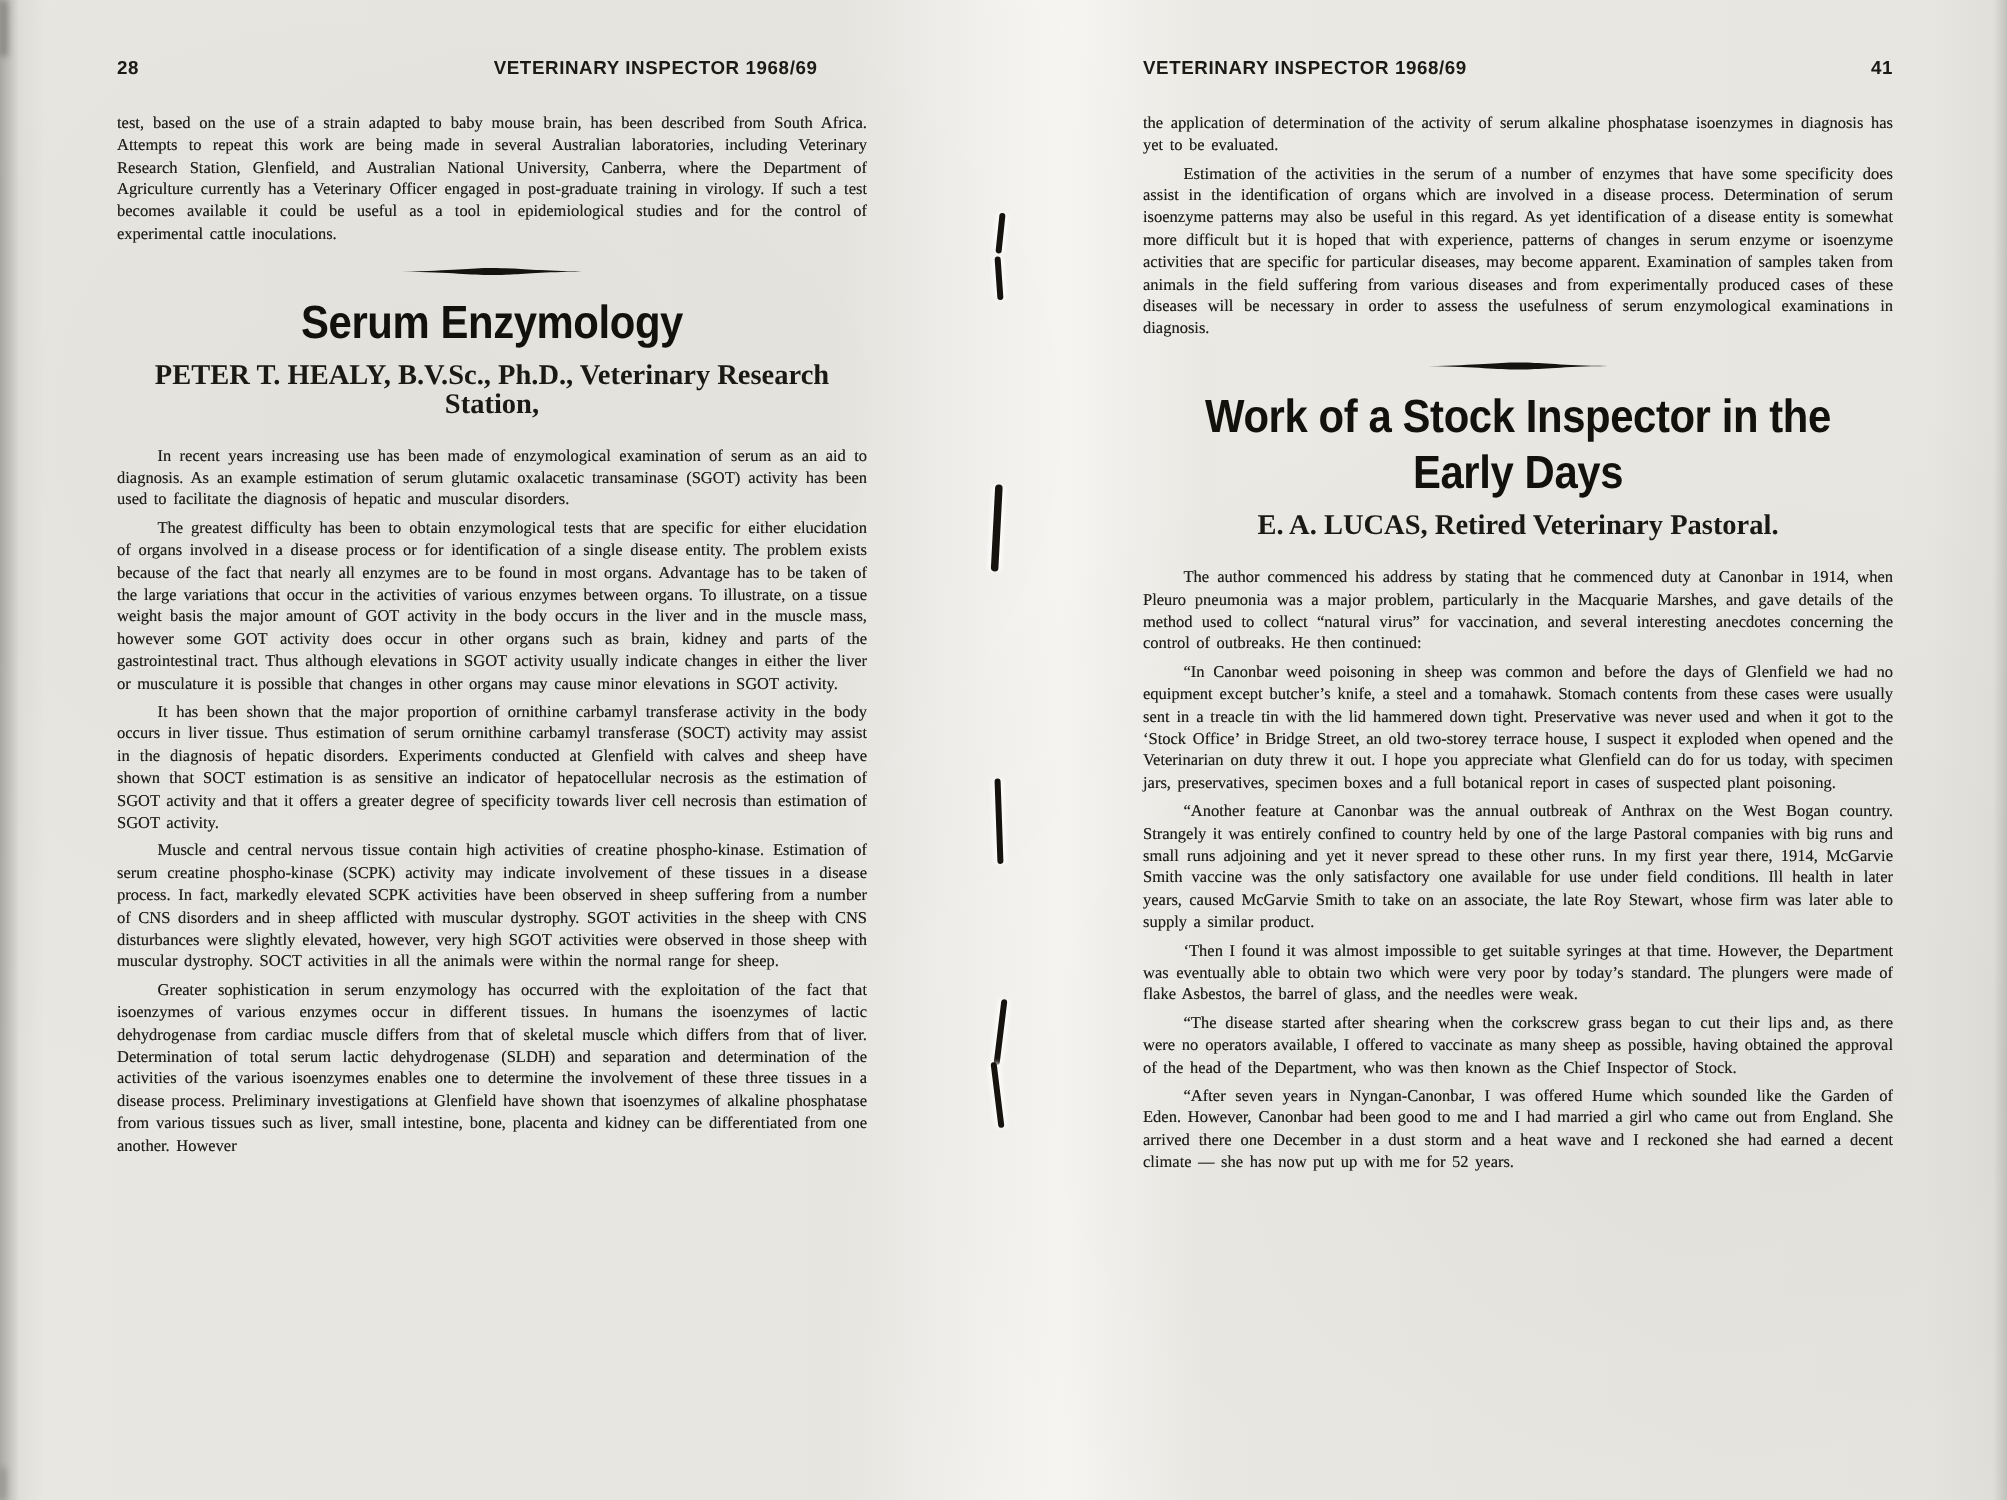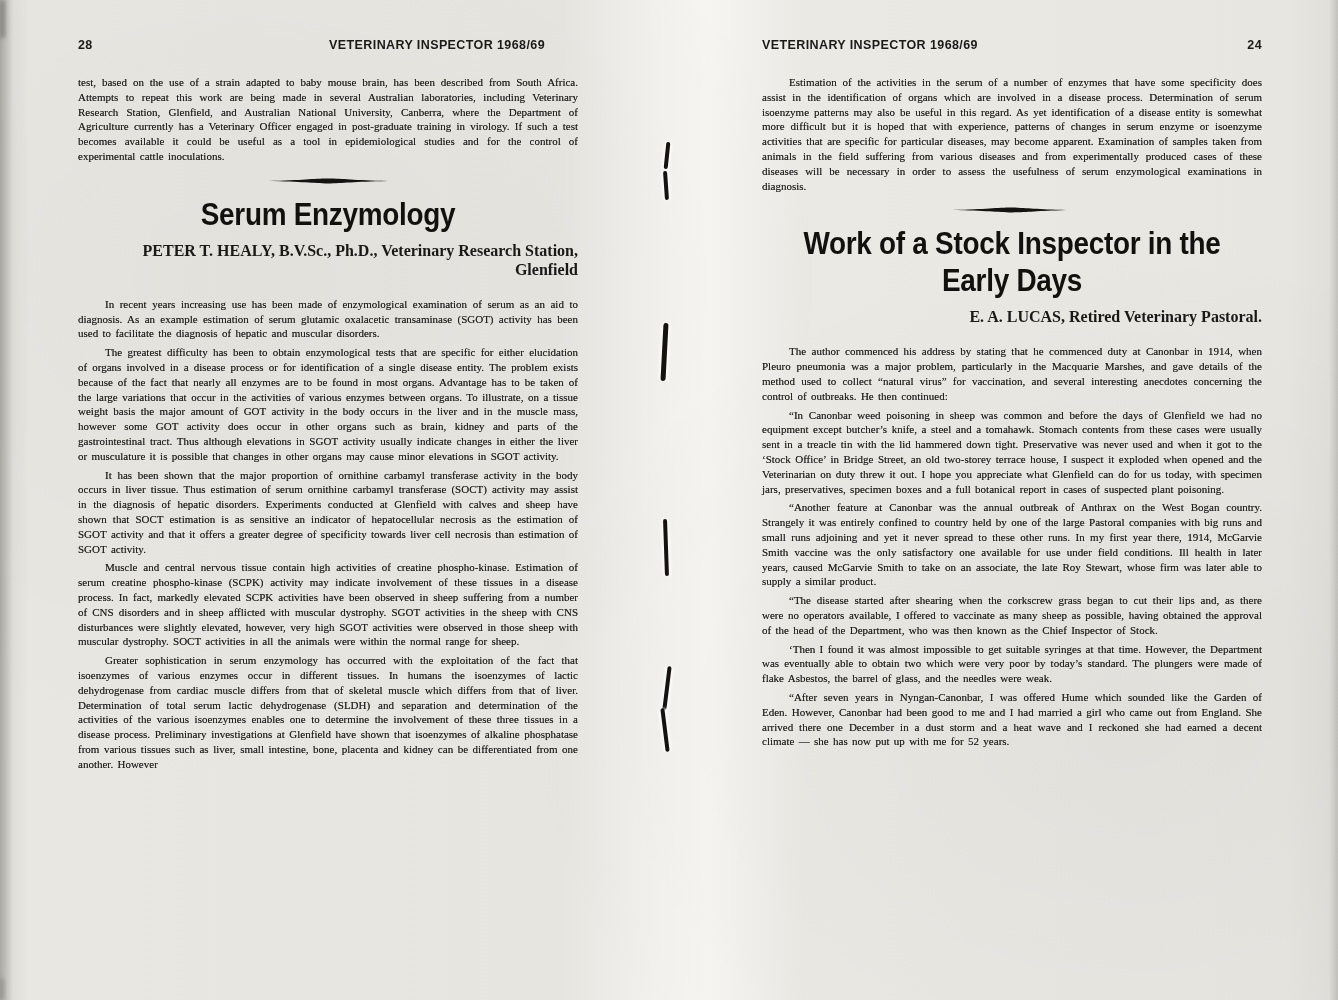--- a/index.html
+++ b/index.html
@@ -57,22 +57,22 @@
   .title {
     font-family:"Liberation Sans", sans-serif; font-weight:700;
     font-size:31px; line-height:37px; text-align:center;
     letter-spacing:-0.3px; color:#13110e;
     transform:scaleX(0.9); transform-origin:center;
     margin:2px 0 8px;
   }
   .tline { display:block; }
 
   .byline {
-    font-weight:700; font-size:16px; line-height:19px;
-    text-align:right; margin-bottom:18px; color:#1b1916;
+    font-weight:700; font-size:19px; line-height:19px;
+    text-align:center; margin-bottom:18px; color:#1b1916;
   }
 
   .stitch { position:absolute; background:#16130f; border-radius:4px;
             box-shadow:-2px 0 3px rgba(255,255,255,0.8), 2px 0 3px rgba(255,255,255,0.8); }
   .s1 { left:665px; top:142px; width:4px; height:27px; transform:rotate(6deg); }
   .s2 { left:664px; top:171px; width:4px; height:29px; transform:rotate(-4deg); }
   .s3 { left:662px; top:323px; width:5px; height:58px; transform:rotate(3deg); }
   .s4 { left:664px; top:519px; width:4px; height:57px; transform:rotate(-2deg); }
   .s5 { left:665px; top:666px; width:4px; height:44px; transform:rotate(7deg); }
   .s6 { left:663px; top:708px; width:4px; height:44px; transform:rotate(-7deg); }
@@ -105,52 +105,52 @@
     <div class="divider">
       <svg width="120" height="8" viewBox="0 0 120 8" xmlns="http://www.w3.org/2000/svg">
         <path d="M0,4 C35,3.4 45,1.6 60,1.6 C75,1.6 85,3.4 120,4 C85,4.6 75,6.4 60,6.4 C45,6.4 35,4.6 0,4 Z" fill="#15130f"></path>
       </svg>
     </div>
 
     <h1 class="title">Serum Enzymology</h1>
 
     <div class="byline">
       <div>PETER T. HEALY, B.V.Sc., Ph.D., Veterinary Research Station,</div>
-      <div>Glenfield</div>
     </div>
 
     <p class="body indent">In recent years increasing use has been made of enzymological examination of serum as an aid to diagnosis. As an example estimation of serum glutamic oxalacetic transaminase (SGOT) activity has been used to facilitate the diagnosis of hepatic and muscular disorders.</p>
     <p class="body indent">The greatest difficulty has been to obtain enzymological tests that are specific for either elucidation of organs involved in a disease process or for identification of a single disease entity. The problem exists because of the fact that nearly all enzymes are to be found in most organs. Advantage has to be taken of the large variations that occur in the activities of various enzymes between organs. To illustrate, on a tissue weight basis the major amount of GOT activity in the body occurs in the liver and in the muscle mass, however some GOT activity does occur in other organs such as brain, kidney and parts of the gastrointestinal tract. Thus although elevations in SGOT activity usually indicate changes in either the liver or musculature it is possible that changes in other organs may cause minor elevations in SGOT activity.</p>
     <p class="body indent">It has been shown that the major proportion of ornithine carbamyl transferase activity in the body occurs in liver tissue. Thus estimation of serum ornithine carbamyl transferase (SOCT) activity may assist in the diagnosis of hepatic disorders. Experiments conducted at Glenfield with calves and sheep have shown that SOCT estimation is as sensitive an indicator of hepatocellular necrosis as the estimation of SGOT activity and that it offers a greater degree of specificity towards liver cell necrosis than estimation of SGOT activity.</p>
     <p class="body indent">Muscle and central nervous tissue contain high activities of creatine phospho-kinase. Estimation of serum creatine phospho-kinase (SCPK) activity may indicate involvement of these tissues in a disease process. In fact, markedly elevated SCPK activities have been observed in sheep suffering from a number of CNS disorders and in sheep afflicted with muscular dystrophy. SGOT activities in the sheep with CNS disturbances were slightly elevated, however, very high SGOT activities were observed in those sheep with muscular dystrophy. SOCT activities in all the animals were within the normal range for sheep.</p>
     <p class="body indent">Greater sophistication in serum enzymology has occurred with the exploitation of the fact that isoenzymes of various enzymes occur in different tissues. In humans the isoenzymes of lactic dehydrogenase from cardiac muscle differs from that of skeletal muscle which differs from that of liver. Determination of total serum lactic dehydrogenase (SLDH) and separation and determination of the activities of the various isoenzymes enables one to determine the involvement of these three tissues in a disease process. Preliminary investigations at Glenfield have shown that isoenzymes of alkaline phosphatase from various tissues such as liver, small intestine, bone, placenta and kidney can be differentiated from one another. However</p>
   </section>
 
   <section class="page right">
     <header class="head-row">
       <span class="runhead">VETERINARY INSPECTOR 1968/69</span>
-      <span class="pagenum">24</span>
+      <span class="pagenum">41</span>
     </header>
 
+    <p class="body">the application of determination of the activity of serum alkaline phosphatase isoenzymes in diagnosis has yet to be evaluated.</p>
     <p class="body indent">Estimation of the activities in the serum of a number of enzymes that have some specificity does assist in the identification of organs which are involved in a disease process. Determination of serum isoenzyme patterns may also be useful in this regard. As yet identification of a disease entity is somewhat more difficult but it is hoped that with experience, patterns of changes in serum enzyme or isoenzyme activities that are specific for particular diseases, may become apparent. Examination of samples taken from animals in the field suffering from various diseases and from experimentally produced cases of these diseases will be necessary in order to assess the usefulness of serum enzymological examinations in diagnosis.</p>
 
     <div class="divider">
       <svg width="120" height="8" viewBox="0 0 120 8" xmlns="http://www.w3.org/2000/svg">
         <path d="M0,4 C35,3.4 45,1.6 60,1.6 C75,1.6 85,3.4 120,4 C85,4.6 75,6.4 60,6.4 C45,6.4 35,4.6 0,4 Z" fill="#15130f"></path>
       </svg>
     </div>
 
     <h1 class="title">
       <span class="tline">Work of a Stock Inspector in the</span>
       <span class="tline">Early Days</span>
     </h1>
 
     <div class="byline">E. A. LUCAS, Retired Veterinary Pastoral.</div>
 
     <p class="body indent">The author commenced his address by stating that he commenced duty at Canonbar in 1914, when Pleuro pneumonia was a major problem, particularly in the Macquarie Marshes, and gave details of the method used to collect “natural virus” for vaccination, and several interesting anecdotes concerning the control of outbreaks. He then continued:</p>
     <p class="body indent">“In Canonbar weed poisoning in sheep was common and before the days of Glenfield we had no equipment except butcher’s knife, a steel and a tomahawk. Stomach contents from these cases were usually sent in a treacle tin with the lid hammered down tight. Preservative was never used and when it got to the ‘Stock Office’ in Bridge Street, an old two-storey terrace house, I suspect it exploded when opened and the Veterinarian on duty threw it out. I hope you appreciate what Glenfield can do for us today, with specimen jars, preservatives, specimen boxes and a full botanical report in cases of suspected plant poisoning.</p>
     <p class="body indent">“Another feature at Canonbar was the annual outbreak of Anthrax on the West Bogan country. Strangely it was entirely confined to country held by one of the large Pastoral companies with big runs and small runs adjoining and yet it never spread to these other runs. In my first year there, 1914, McGarvie Smith vaccine was the only satisfactory one available for use under field conditions. Ill health in later years, caused McGarvie Smith to take on an associate, the late Roy Stewart, whose firm was later able to supply a similar product.</p>
+    <p class="body indent">‘Then I found it was almost impossible to get suitable syringes at that time. However, the Department was eventually able to obtain two which were very poor by today’s standard. The plungers were made of flake Asbestos, the barrel of glass, and the needles were weak.</p>
     <p class="body indent">“The disease started after shearing when the corkscrew grass began to cut their lips and, as there were no operators available, I offered to vaccinate as many sheep as possible, having obtained the approval of the head of the Department, who was then known as the Chief Inspector of Stock.</p>
-    <p class="body indent">‘Then I found it was almost impossible to get suitable syringes at that time. However, the Department was eventually able to obtain two which were very poor by today’s standard. The plungers were made of flake Asbestos, the barrel of glass, and the needles were weak.</p>
     <p class="body indent">“After seven years in Nyngan-Canonbar, I was offered Hume which sounded like the Garden of Eden. However, Canonbar had been good to me and I had married a girl who came out from England. She arrived there one December in a dust storm and a heat wave and I reckoned she had earned a decent climate — she has now put up with me for 52 years.</p>
   </section>
 
 </div>
 
 </body></html>

